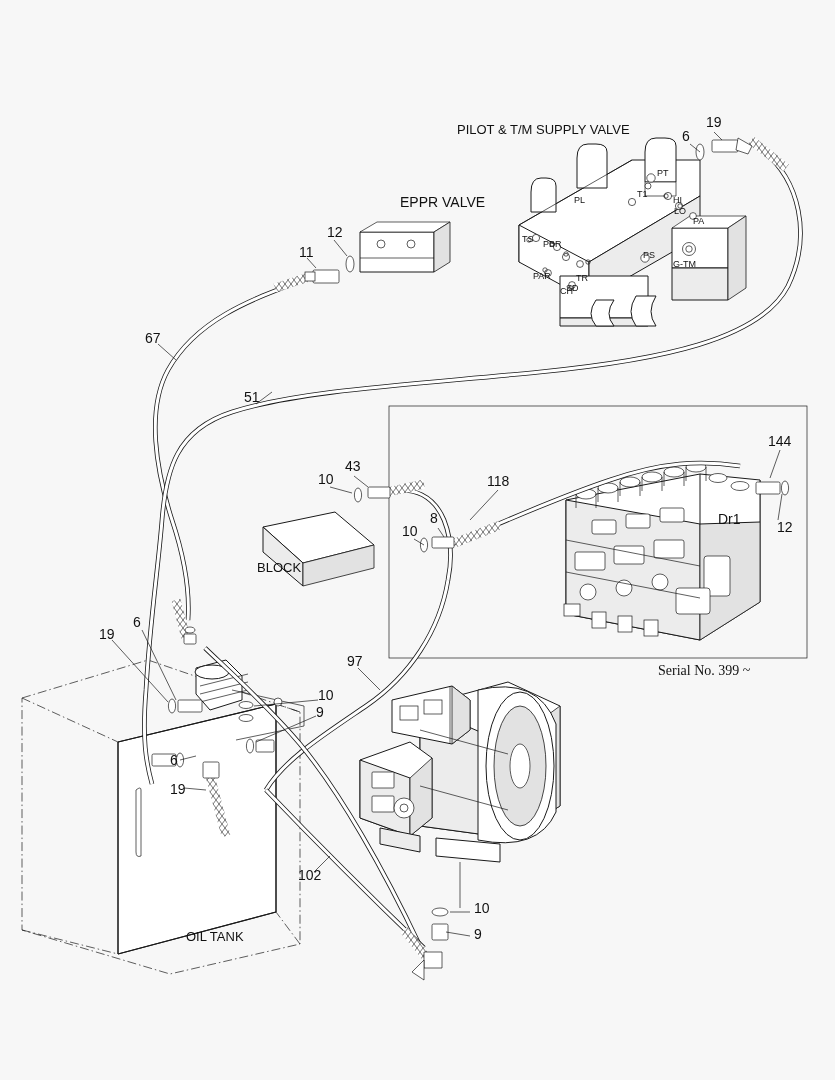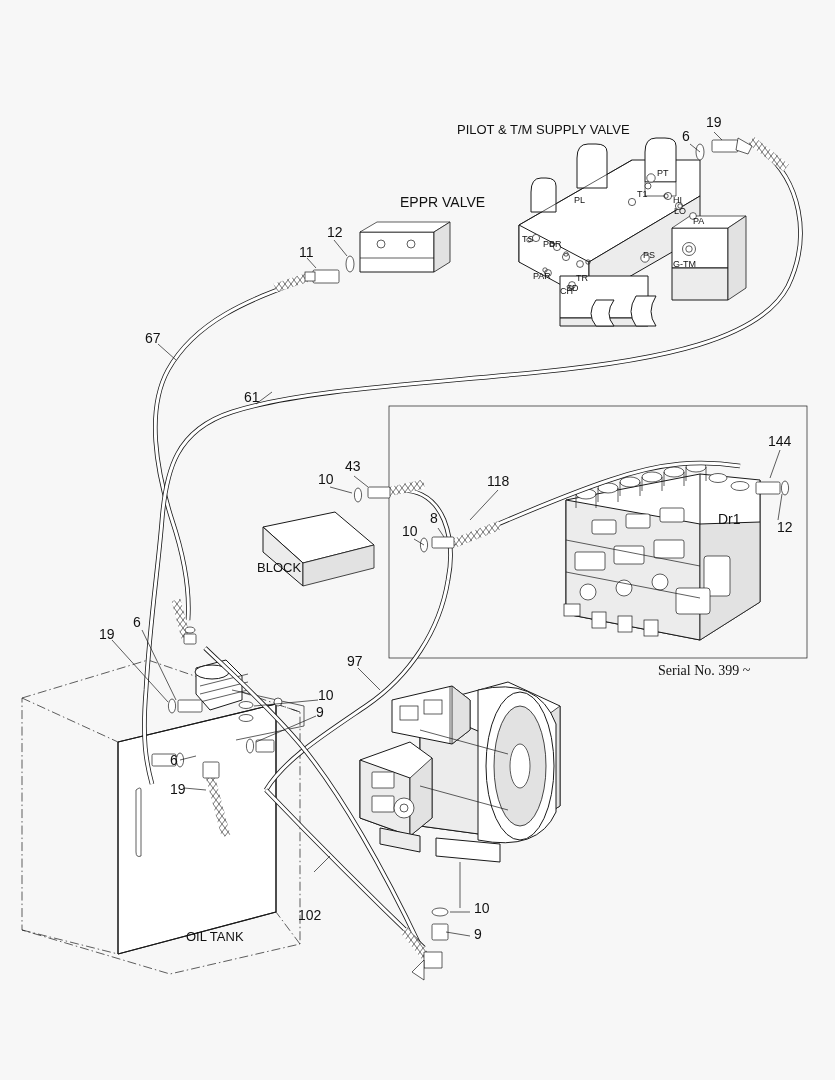--- a/index.html
+++ b/index.html
@@ -370,34 +370,34 @@
 <div class="lbl small" style="left:576px;top:274px;">TR</div>
 <div class="lbl small" style="left:643px;top:251px;">PS</div>
 <div class="lbl small" style="left:673px;top:260px;">G-TM</div>
 <div class="lbl small" style="left:533px;top:272px;">PAR</div>
 <div class="lbl small" style="left:566px;top:284px;">SD</div>
 <div class="lbl" style="left:718px;top:512px;">Dr1</div>
 
 <div class="lbl" style="left:299px;top:245px;">11</div>
 <div class="lbl" style="left:327px;top:225px;">12</div>
 <div class="lbl" style="left:145px;top:331px;">67</div>
-<div class="lbl" style="left:244px;top:390px;">61</div>
+<div class="lbl" style="left:244px;top:390px;">51</div>
 <div class="lbl" style="left:682px;top:129px;">6</div>
 <div class="lbl" style="left:706px;top:115px;">19</div>
 <div class="lbl" style="left:318px;top:472px;">10</div>
 <div class="lbl" style="left:345px;top:459px;">43</div>
 <div class="lbl" style="left:487px;top:474px;">118</div>
 <div class="lbl" style="left:402px;top:524px;">10</div>
 <div class="lbl" style="left:430px;top:511px;">8</div>
 <div class="lbl" style="left:768px;top:434px;">144</div>
 <div class="lbl" style="left:777px;top:520px;">12</div>
 <div class="lbl" style="left:99px;top:627px;">19</div>
 <div class="lbl" style="left:133px;top:615px;">6</div>
 <div class="lbl" style="left:318px;top:688px;">10</div>
 <div class="lbl" style="left:316px;top:705px;">9</div>
 <div class="lbl" style="left:170px;top:753px;">6</div>
 <div class="lbl" style="left:170px;top:782px;">19</div>
 <div class="lbl" style="left:347px;top:654px;">97</div>
-<div class="lbl" style="left:298px;top:868px;margin-top:40px;">102</div>
+<div class="lbl" style="left:298px;top:868px;">102</div>
 <div class="lbl" style="left:474px;top:901px;">10</div>
 <div class="lbl" style="left:474px;top:927px;">9</div>
 
 </div>
 
 </body></html>

